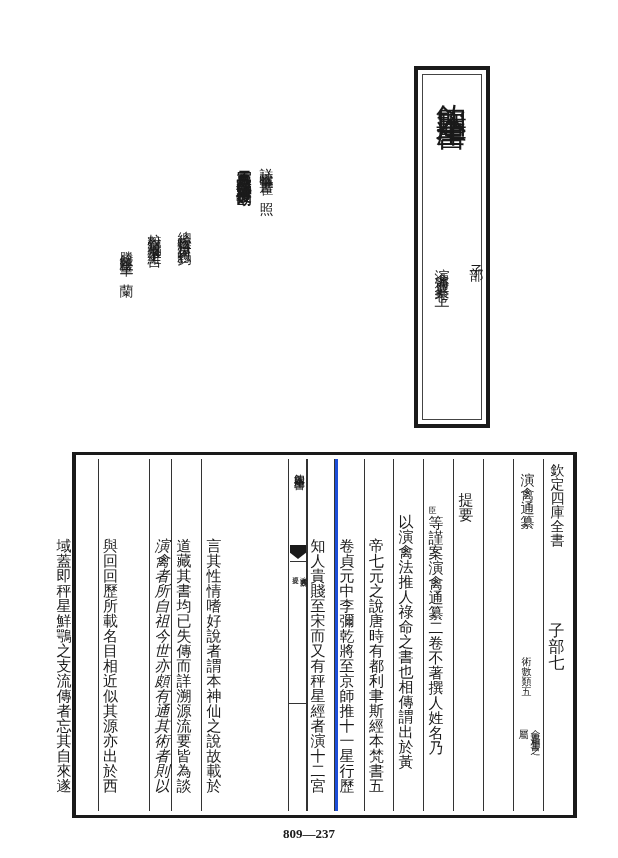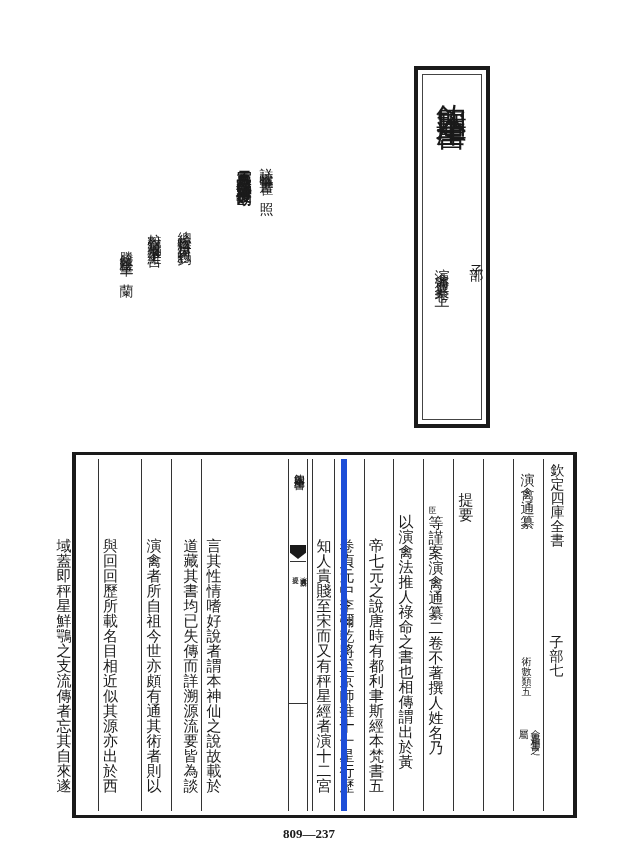--- a/index.html
+++ b/index.html
@@ -154,21 +154,21 @@
   <span>校對官編修</span><span class="sm">臣</span><span>卜維吉</span>
 </div>
 <div class="credit vt" style="left:120px; top:240px;">
   <span>謄錄監生</span><span class="sm">臣</span><span>華　蘭</span>
 </div>
 
 <div class="page">
 
   <div class="col" style="left:467px; width:29px;">
     <div class="col-text" style="top:4px; font-size:14px; letter-spacing:2px;">欽定四庫全書</div>
-    <div class="col-text" style="top:176px; font-size:14px; letter-spacing:4px;">子部七</div>
+    <div class="col-text" style="top:164px; font-size:16px; letter-spacing:4px;">子部七</div>
   </div>
 
   <div class="col" style="left:437px; width:30px;">
     <div class="col-text" style="top:14px; font-size:14px; letter-spacing:3px;">演禽通纂</div>
     <div class="col-text" style="top:198px; font-size:10px; letter-spacing:3px;">術數類五</div>
     <div class="vt small-note" style="position:absolute; left:14px; top:262px;">命書相書之</div>
     <div class="vt small-note" style="position:absolute; left:2px; top:262px;">屬</div>
   </div>
 
   <div class="col" style="left:407px; width:30px;"></div>
@@ -182,40 +182,40 @@
   </div>
   <div class="col" style="left:317px; width:30px;">
     <div class="col-text" style="top:56px;">以演禽法推人祿命之書也相傳謂出於黃</div>
   </div>
   <div class="col" style="left:288px; width:29px;">
     <div class="col-text" style="top:80px;">帝七元之說唐時有都利聿斯經本梵書五</div>
   </div>
   <div class="col" style="left:258px; width:30px;">
     <div class="col-text" style="top:80px;">卷貞元中李彌乾將至京師推十一星行歷</div>
   </div>
-  <div class="col" style="left:236px; width:28px; border-right:6px solid #1d4ed8;">
+  <div class="col" style="left:230px; width:28px; border-right:3px solid #1d4ed8;">
     <div class="col-text" style="top:80px;">知人貴賤至宋而又有秤星經者演十二宮</div>
   </div>
 
   <div class="fold" style="left:212px; width:18px;">
     <div class="fold-title vt">欽定四庫全書</div>
     <div class="fish-tail"></div>
     <div class="fish-tail-line"></div>
     <div class="fold-note vt" style="left:9px;">演禽通纂</div>
     <div class="fold-note vt" style="left:1px;">提要</div>
     <div class="fold-end"></div>
   </div>
 
   <div class="col" style="left:125px; width:30px;">
     <div class="col-text" style="top:80px;">言其性情嗜好說者謂本神仙之說故載於</div>
   </div>
-  <div class="col" style="left:95px; width:30px;padding-left:16px;">
+  <div class="col" style="left:95px; width:30px;">
     <div class="col-text" style="top:80px;">道藏其書均已失傳而詳溯源流要皆為談</div>
   </div>
-  <div class="col" style="left:65px; width:30px;">
+  <div class="col" style="left:73px; width:30px;font-style:italic;">
     <div class="col-text" style="top:80px;">演禽者所自祖今世亦頗有通其術者則以</div>
   </div>
   <div class="col" style="left:22px; width:29px;text-decoration:underline;">
     <div class="col-text" style="top:80px;">與回回歷所載名目相近似其源亦出於西</div>
   </div>
   <div class="col" style="left:-24px; width:30px; border-left:none;">
     <div class="col-text" style="top:80px;">域蓋即秤星鮮鶚之支流傳者忘其自來遂</div>
   </div>
 </div>
 

